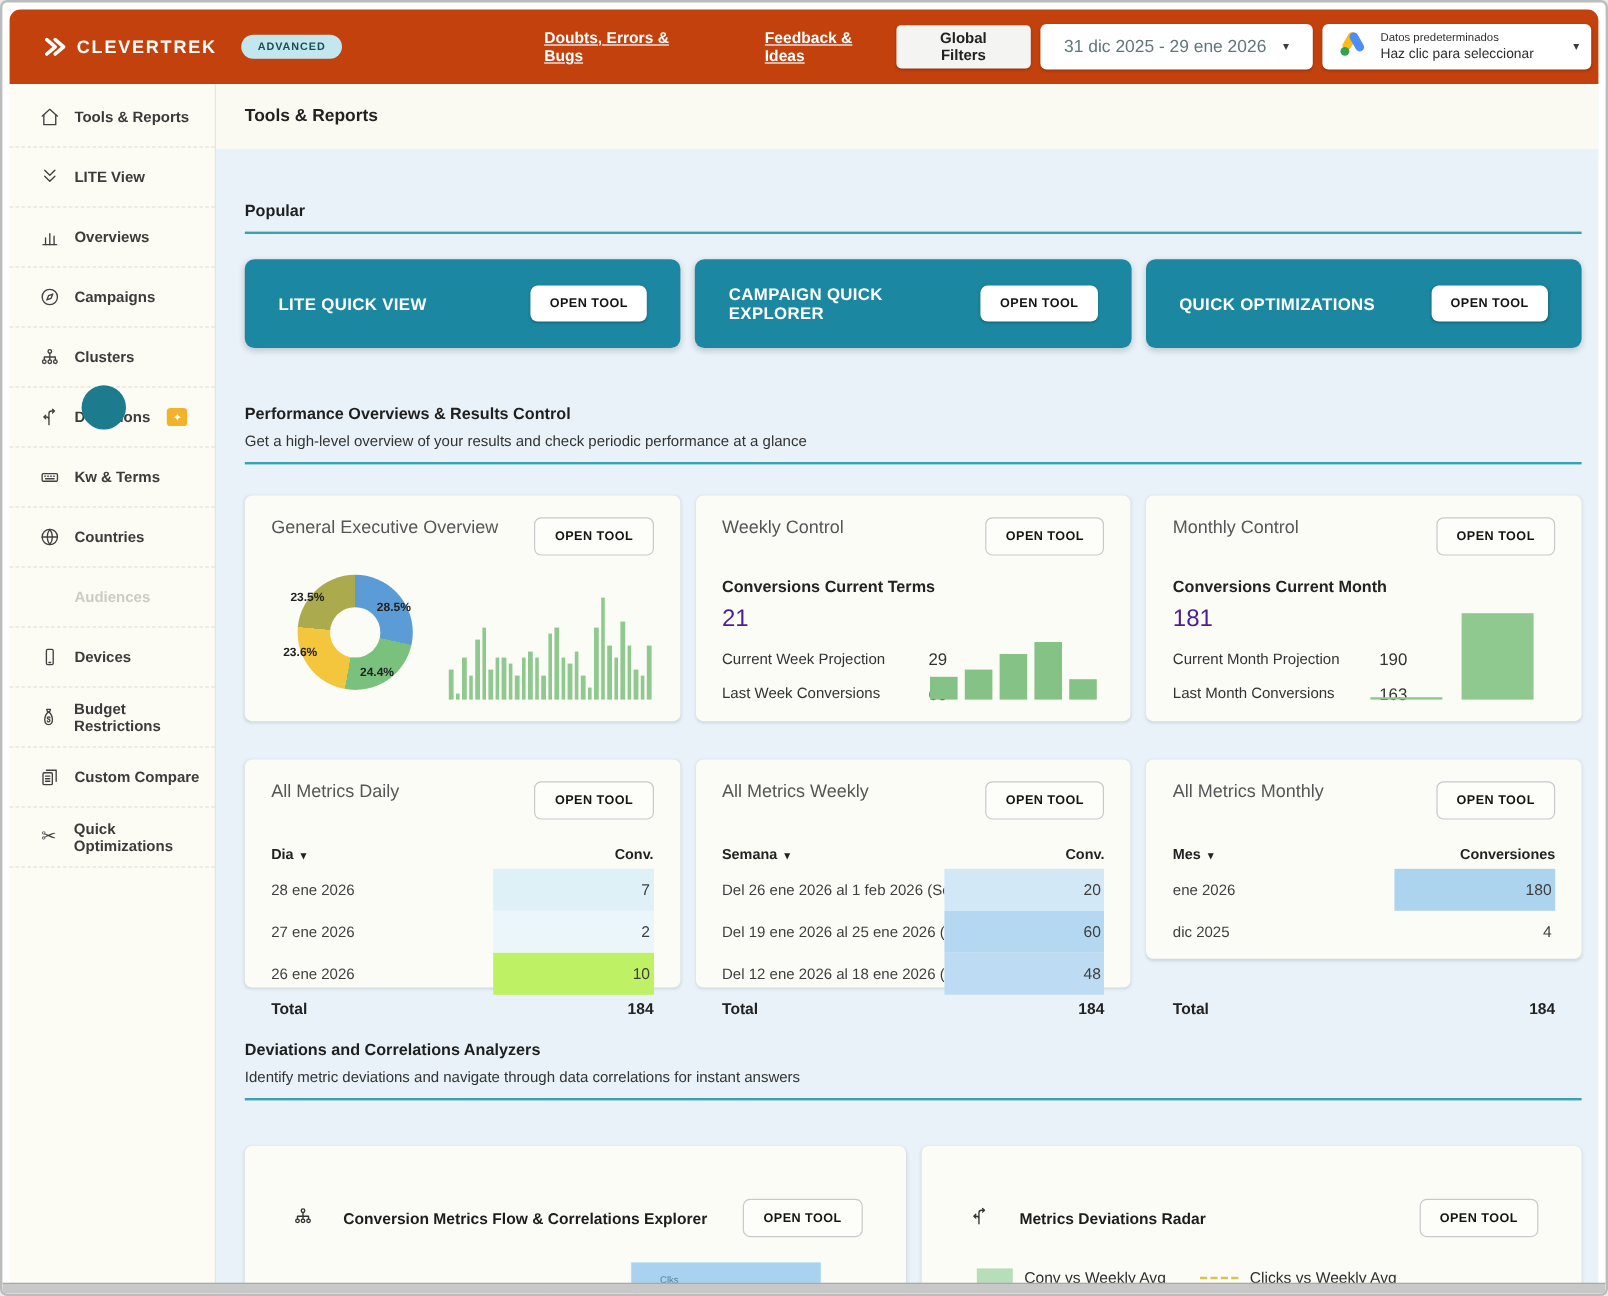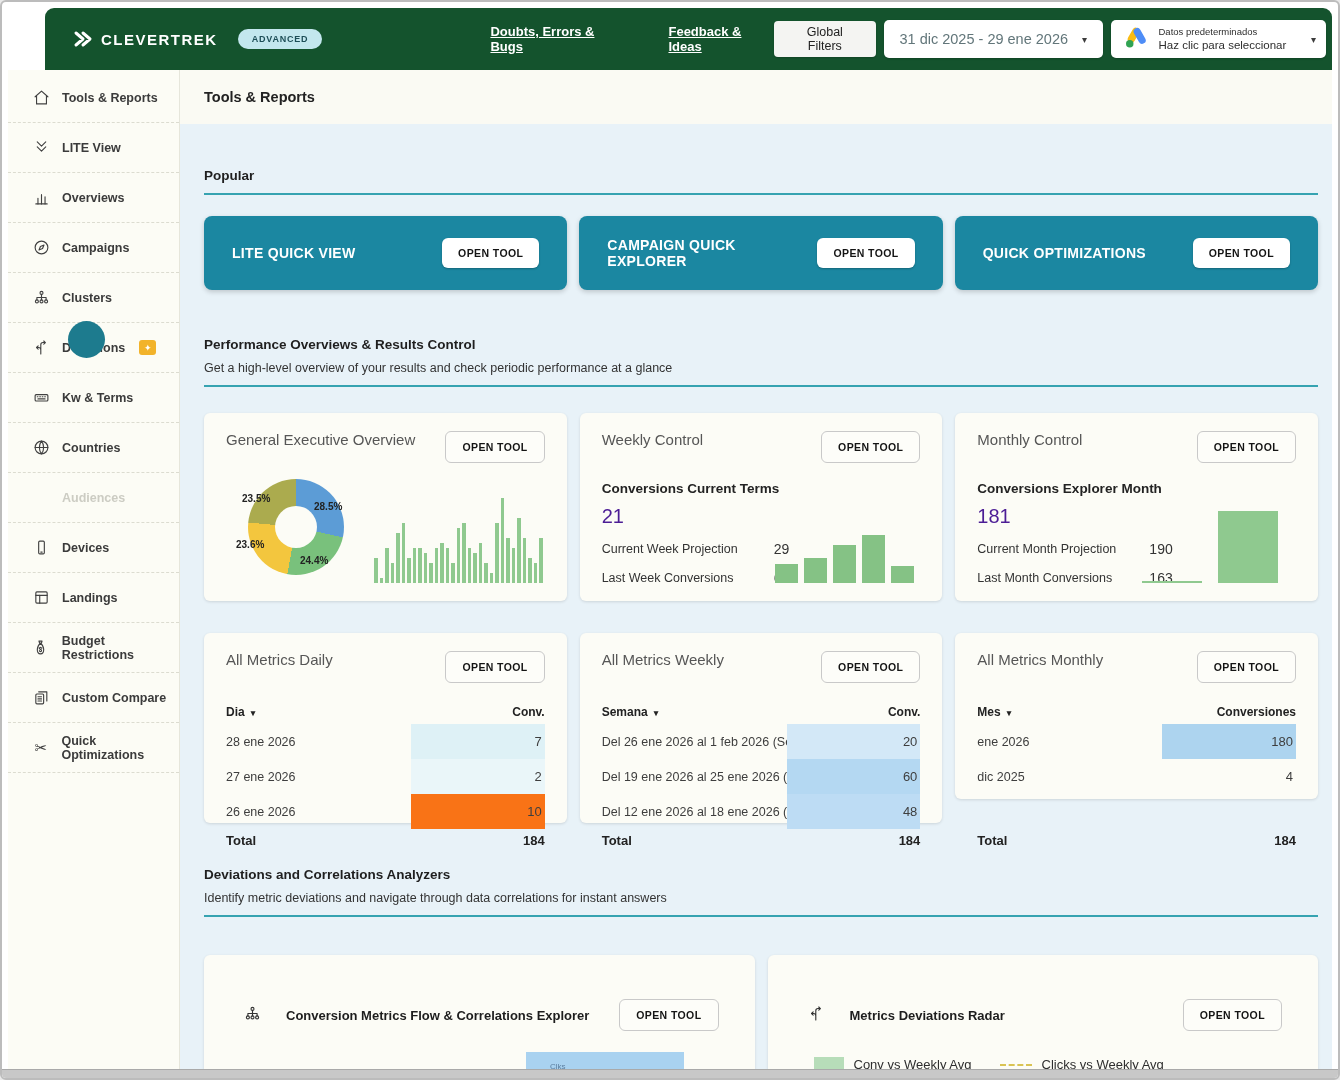--- a/index.html
+++ b/index.html
@@ -2,32 +2,32 @@
 <html><head>
 <meta charset="utf-8">
 <style>
   * { margin:0; padding:0; box-sizing:border-box; }
   html,body { background:#e9e9e9; }
   body { font-family:"Liberation Sans", sans-serif; }
   .page { position:relative; width:1340px; height:1080px; background:#ffffff;
           border:2px solid #bcbcbc; border-radius:6px; overflow:hidden; padding:6px 6px 0 6px; }
 
   
-  .top-header { height:62px; background:#14532d; border-radius:9px 9px 0 0;
-                display:flex; align-items:center; padding:0 6px 0 28px;margin-left:37px; }
+  .top-header { height:62px; background:#c2410c; border-radius:9px 9px 0 0;
+                display:flex; align-items:center; padding:0 6px 0 28px; }
   .logo-area { display:flex; align-items:center; gap:8px; }
   .logo-chev { display:flex; align-items:center; }
   .logo-text { color:#fff; font-weight:700; font-size:15px; letter-spacing:1.5px; }
   .advanced-badge { background:#c3e7ee; color:#1d4e57; font-size:9px; font-weight:700;
                     letter-spacing:.8px; padding:5px 14px; border-radius:11px; margin-left:12px; }
   .header-nav { display:flex; gap:44px; margin-left:168px; }
   .header-nav a { color:#fff; font-size:13px; font-weight:700; text-decoration:underline; cursor:pointer; }
   .header-right { margin-left:auto; display:flex; align-items:center; gap:8px; }
   .global-filters { background:#f4f4f2; border:none; border-radius:4px; height:36px; padding:1px 16px;
-                    font-family:inherit; font-size:12.5px; font-weight:400; color:#222; cursor:pointer;
+                    font-family:inherit; font-size:12.5px; font-weight:700; color:#222; cursor:pointer;
                     box-shadow:0 1px 2px rgba(0,0,0,.2); }
   .date-picker { background:#fff; border-radius:5px; height:38px; width:228px; display:flex;
                  align-items:center; justify-content:center; gap:14px; color:#62767a;
                  font-size:14.5px; cursor:pointer; box-shadow:0 1px 2px rgba(0,0,0,.2); }
   .caret { font-size:10px; color:#3c3c3c; }
   .datasource { background:#fff; border-radius:5px; height:38px; width:224px; display:flex;
                 align-items:center; padding:0 10px 0 12px; gap:9px; cursor:pointer;
                 box-shadow:0 1px 2px rgba(0,0,0,.2); }
   .ds-text { flex:1; line-height:1.25; }
   .ds-line1 { font-size:9.5px; font-weight:400; color:#2e2e2e; }
@@ -259,30 +259,20 @@
             <svg width="17" height="17" viewBox="0 0 24 24" fill="none" stroke="currentColor" stroke-width="1.6" stroke-linecap="round" stroke-linejoin="round">
               <rect x="8" y="3" width="8" height="18" rx="1.6"></rect>
               <path d="M11 18.5 H13"></path>
             </svg>
           </span>
           <span class="s-label">Devices</span>
         </div>
         <div class="side-item">
           <span class="s-ico">
             <svg width="17" height="17" viewBox="0 0 24 24" fill="none" stroke="currentColor" stroke-width="1.6" stroke-linecap="round" stroke-linejoin="round">
-              <rect x="4" y="4" width="16" height="16" rx="1.5"></rect>
-              <path d="M4 9 H20"></path>
-              <path d="M9.5 9 V20"></path>
-            </svg>
-          </span>
-          <span class="s-label">Landings</span>
-        </div>
-        <div class="side-item">
-          <span class="s-ico">
-            <svg width="17" height="17" viewBox="0 0 24 24" fill="none" stroke="currentColor" stroke-width="1.6" stroke-linecap="round" stroke-linejoin="round">
               <path d="M9.8 3 H14.2 L13.2 6 H10.8 Z"></path>
               <path d="M12 6 C6.5 10 5.5 21 12 21 C18.5 21 17.5 10 12 6"></path>
               <path d="M10.5 16.5 C10.5 18.2 13.5 18.2 13.5 16.2 C13.5 14.2 10.5 15 10.5 13.2 C10.5 11.5 13.5 11.5 13.5 13"></path>
             </svg>
           </span>
           <span class="s-label">Budget Restrictions</span>
         </div>
         <div class="side-item">
           <span class="s-ico">
             <svg width="17" height="17" viewBox="0 0 24 24" fill="none" stroke="currentColor" stroke-width="1.6" stroke-linecap="round" stroke-linejoin="round">
@@ -399,21 +389,21 @@
                 <div class="bar" style="height: 48px; background: rgb(133, 194, 133);"></div>
                 <div class="bar" style="height: 17px; background: rgb(133, 194, 133);"></div>
               </div>
           </div>
 
           <div class="card">
             <div class="card-head">
               <span class="card-title">Monthly Control</span>
               <button class="open-tool outline">OPEN TOOL</button>
             </div>
-            <div class="metric-label">Conversions Explorer Month</div>
+            <div class="metric-label">Conversions Current Month</div>
             <div class="metric-value">181</div>
             <div class="mrow">
               <span class="mlabel">Current Month Projection</span>
               <span class="mval">190</span>
             </div>
             <div class="mrow">
               <span class="mlabel">Last Month Conversions</span>
               <span class="mval">163</span>
             </div>
             <div class="mbars" id="monthly-bars">
@@ -438,21 +428,21 @@
                   <div class="trow">
                     <span class="tlabel">28 ene 2026</span>
                     <span class="tval" style="background: rgb(222, 241, 246);">7</span>
                   </div>
                   <div class="trow">
                     <span class="tlabel">27 ene 2026</span>
                     <span class="tval" style="background: rgb(234, 246, 249);">2</span>
                   </div>
                   <div class="trow">
                     <span class="tlabel">26 ene 2026</span>
-                    <span class="tval" style="background: #f97316;">10</span>
+                    <span class="tval" style="background: #bef264;">10</span>
                   </div>
                 </div>
                 <div class="trow-total">
                   <span>Total</span>
                   <span>184</span>
                 </div>
               </div>
           </div>
           <div class="card" style="height:190px;">
             <div class="card-head">

